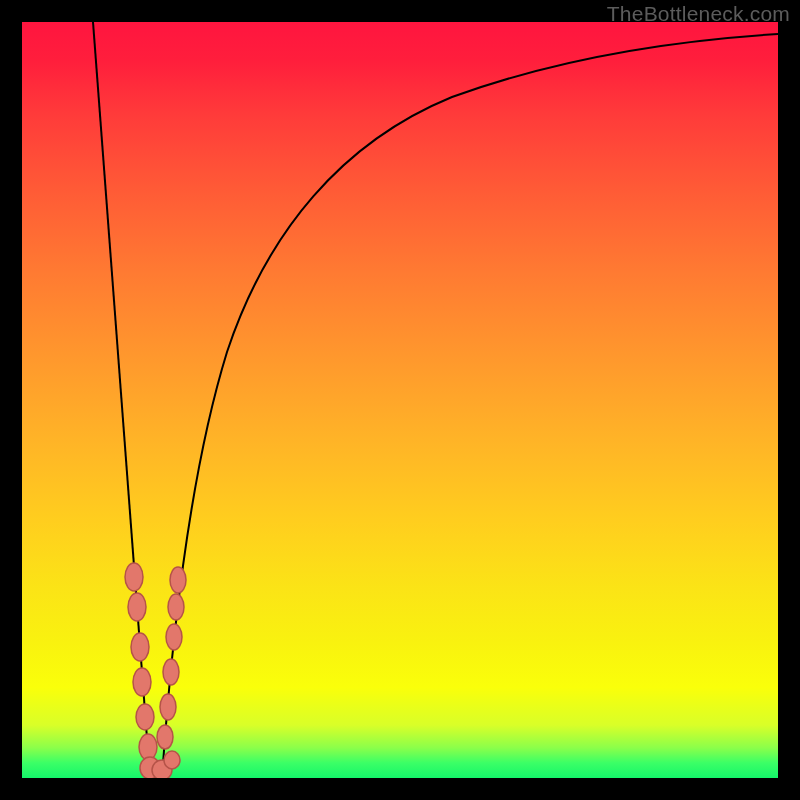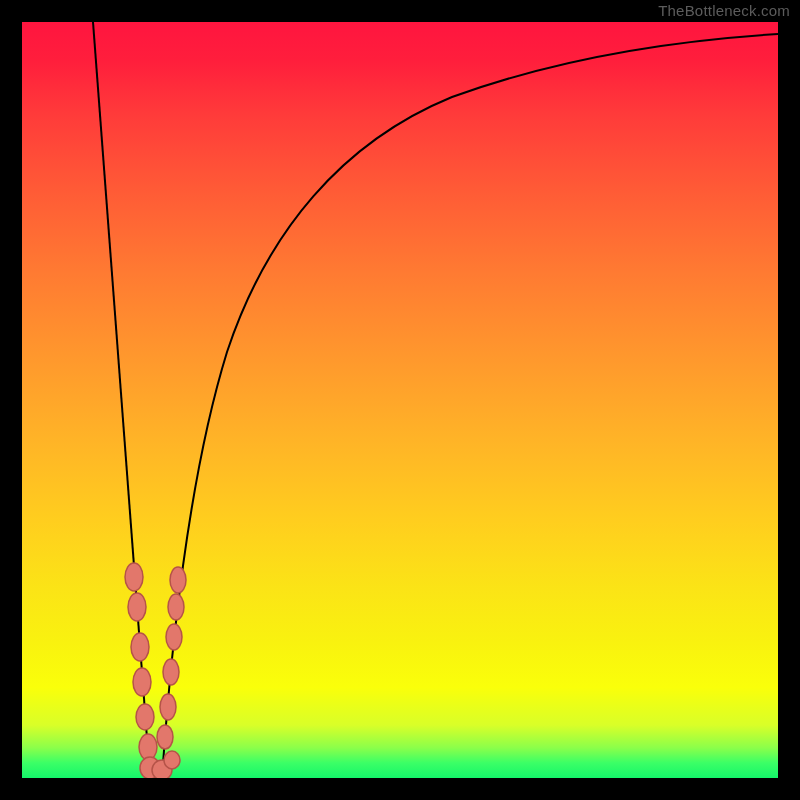--- a/index.html
+++ b/index.html
@@ -33,21 +33,21 @@
       #8bff4a 96%,
       #3bff66 98%,
       #15f56a 100%
     );
   }
   .watermark {
     position: absolute;
     top: 2px;
     right: 10px;
     color: #5c5c5c;
-    font-size: 15px;
+    font-size: 21px;
     font-weight: 500;
     letter-spacing: 0.2px;
     user-select: none;
     margin-left: 37px;
   }
   svg.curves {
     position: absolute;
     left: 0;
     top: 0;
     width: 756px;

